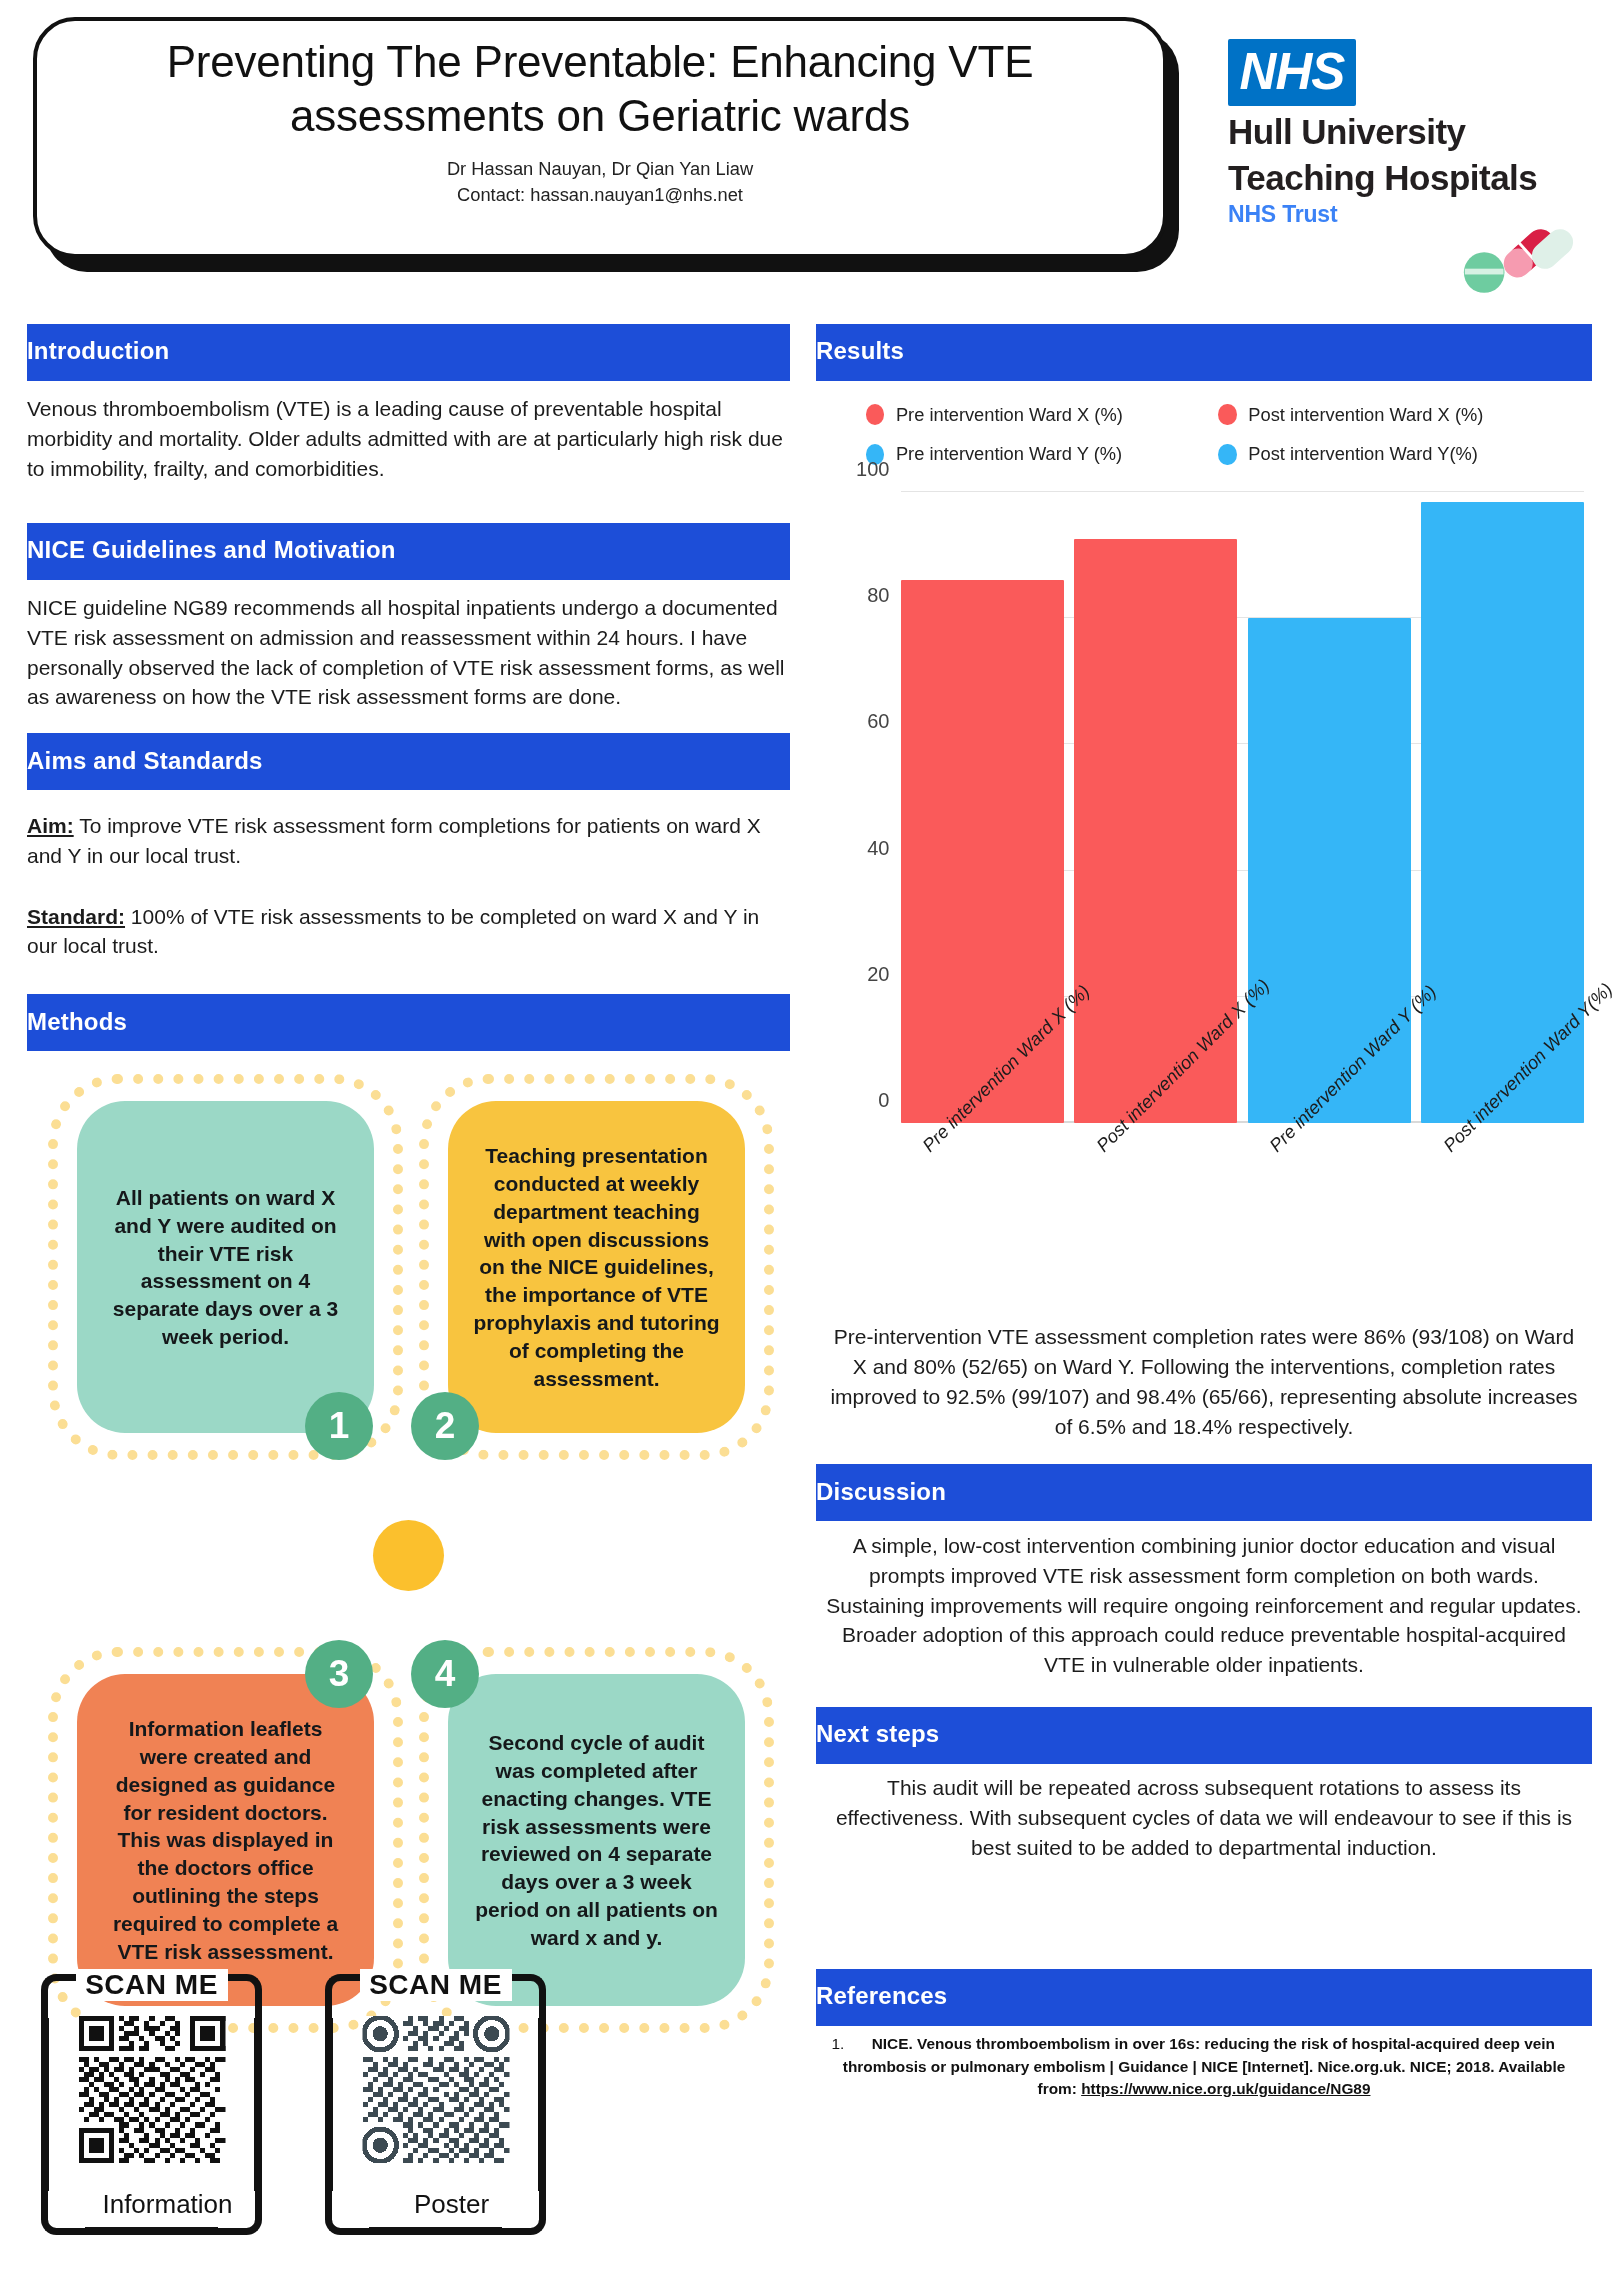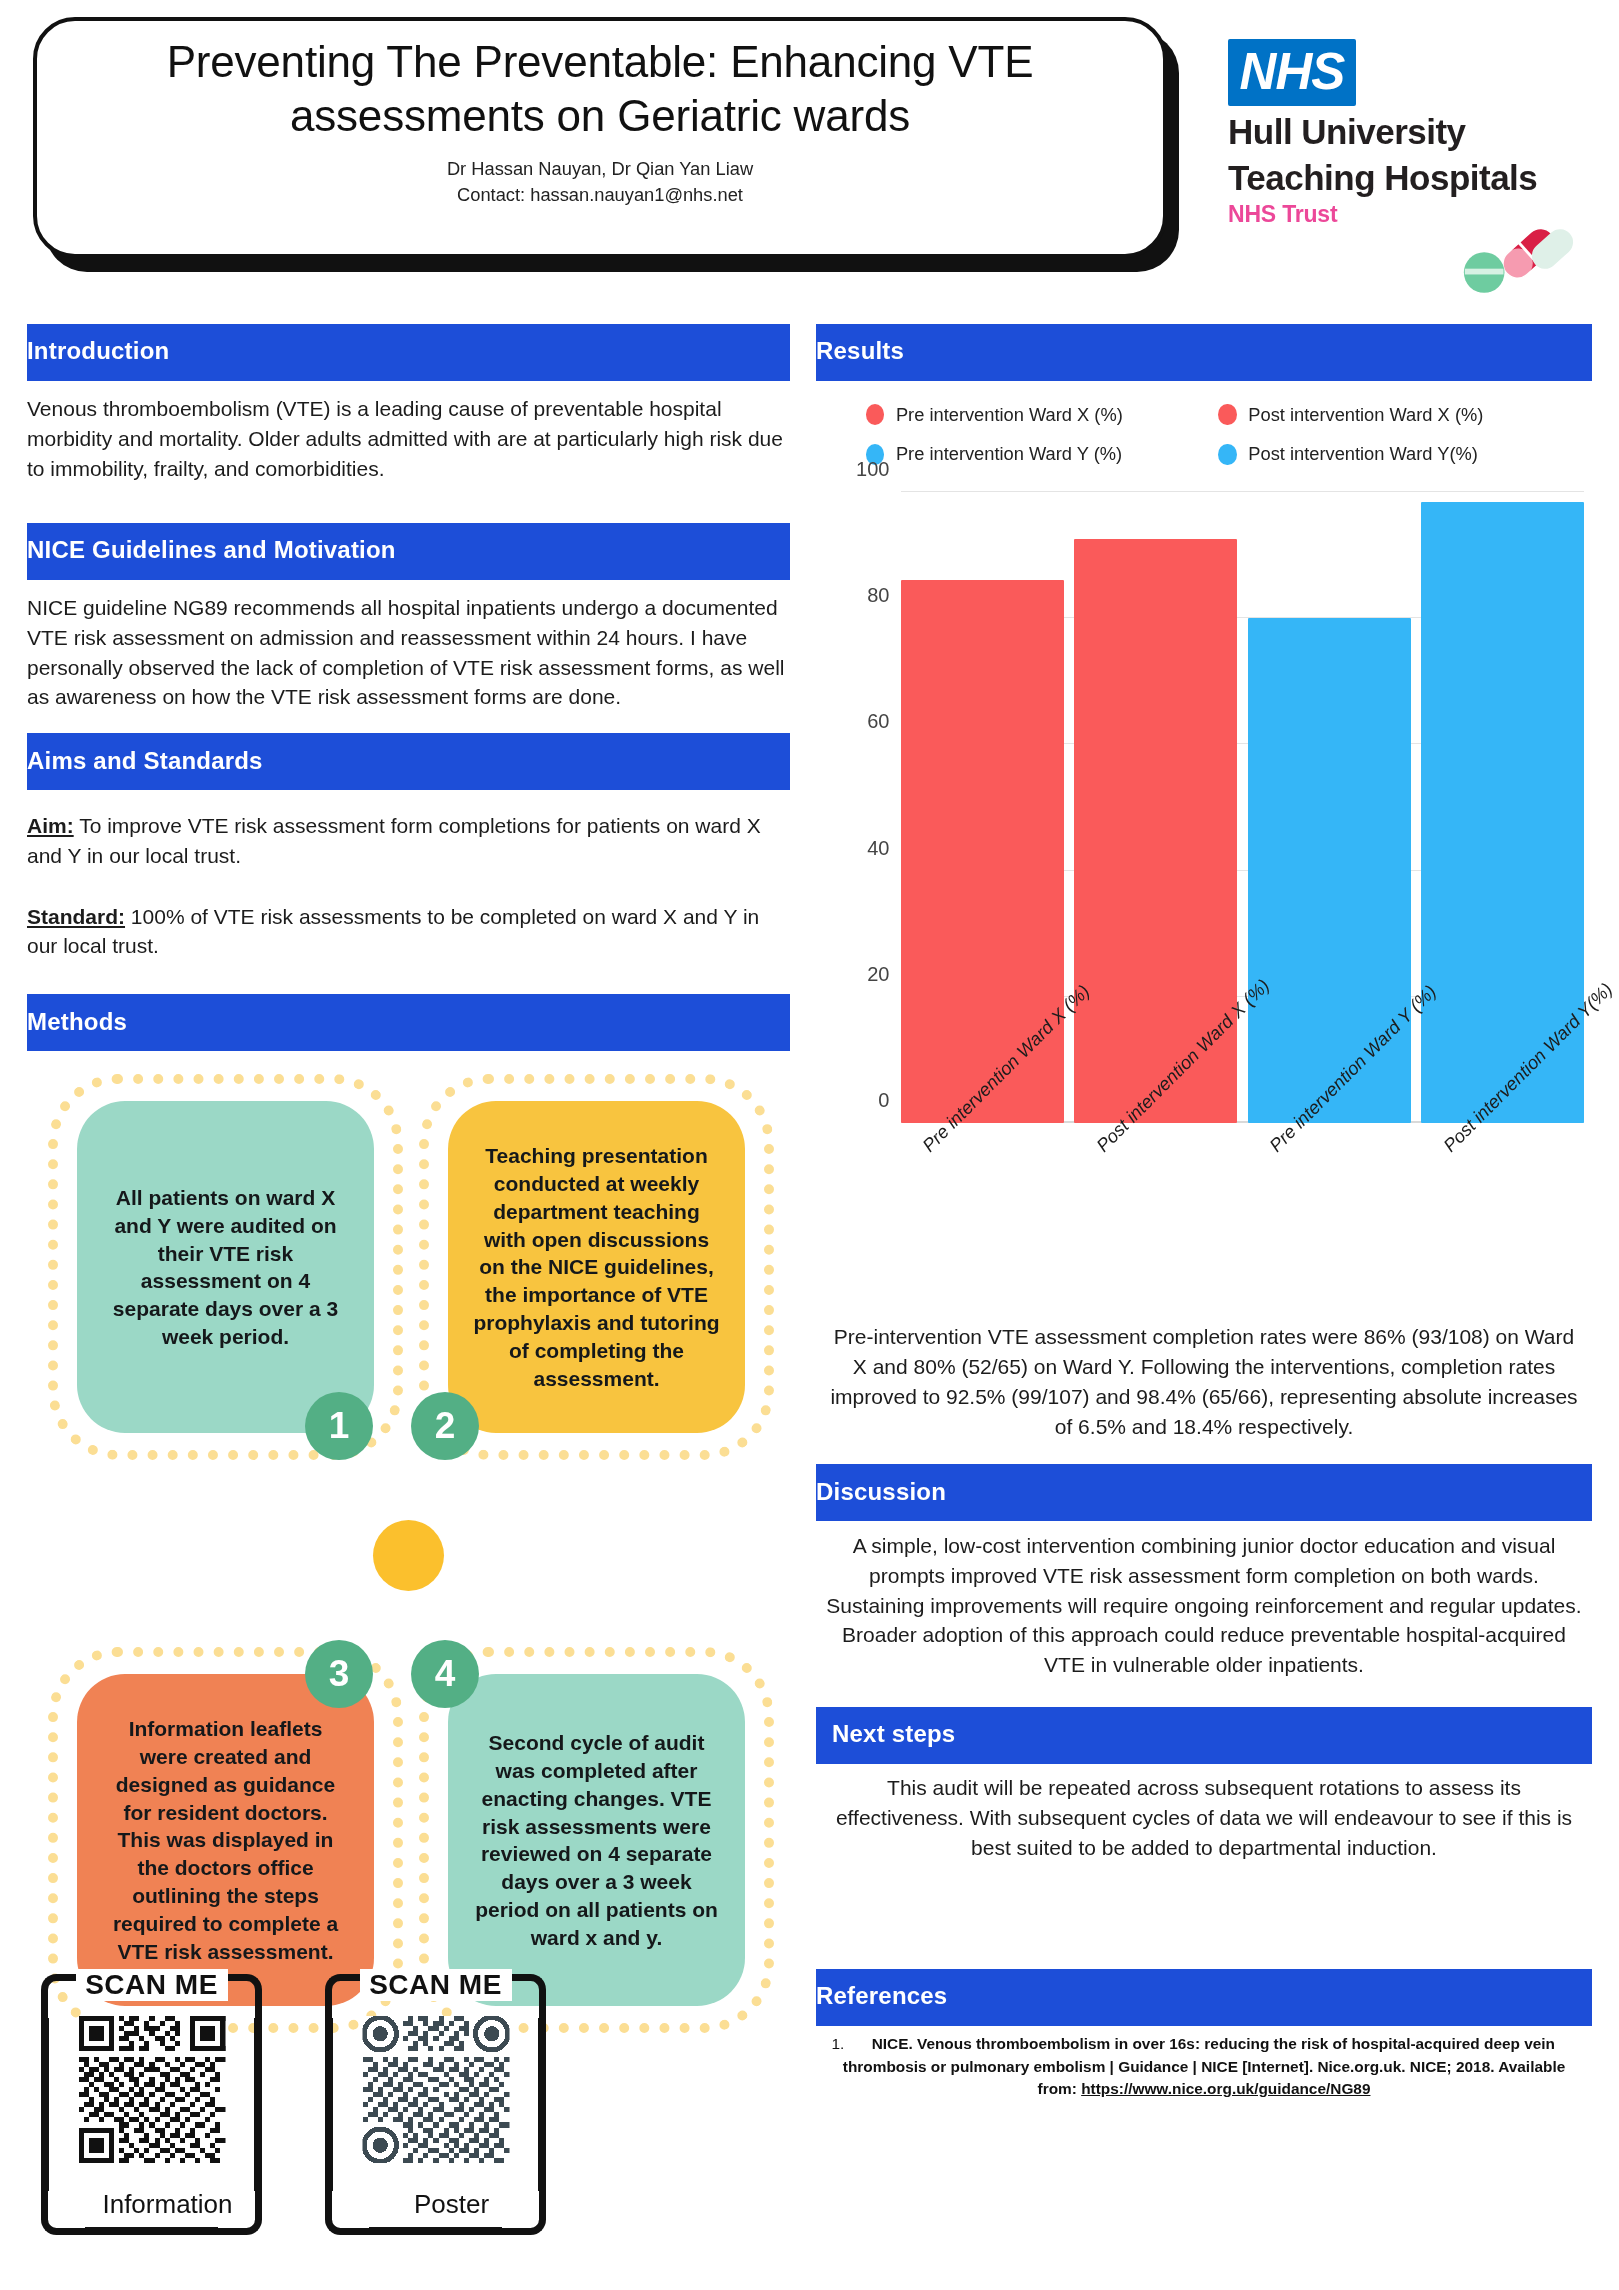--- a/index.html
+++ b/index.html
@@ -80,21 +80,21 @@
   }
   .nhs-trustname {
     color: #231f20;
     font-weight: 700;
     font-size: 35px;
     line-height: 1.1;
     margin-top: 6.8px;
     letter-spacing: -0.5px;
   }
   .nhs-trustsub {
-    color: #ec4899;
+    color: #3b82f6;
     font-weight: 700;
     font-size: 23px;
     margin-top: 3.9px;
     letter-spacing: -0.2px;
   }
   .pills {
     position: absolute;
     left: 1460px; top: 224px;
     width: 116px; height: 70px;
   }
@@ -970,21 +970,21 @@
           <span>Post intervention Ward Y(%)</span>
         </div>
     </div>
   </div>
 
   <div class="results-caption">Pre-intervention VTE assessment completion rates were 86% (93/108) on Ward X and 80% (52/65) on Ward Y. Following the interventions, completion rates improved to 92.5% (99/107) and 98.4% (65/66), representing absolute increases of 6.5% and 18.4% respectively.</div>
 
   <div class="banner" style="margin-top:23px;">Discussion</div>
   <div class="centered-body">A simple, low-cost intervention combining junior doctor education and visual prompts improved VTE risk assessment form completion on both wards. Sustaining improvements will require ongoing reinforcement and regular updates. Broader adoption of this approach could reduce preventable hospital-acquired VTE in vulnerable older inpatients.</div>
 
-  <div class="banner" style="margin-top:27px;padding-left:16px;">Next steps</div>
+  <div class="banner" style="margin-top:27px;">Next steps</div>
   <div class="centered-body">This audit will be repeated across subsequent rotations to assess its effectiveness. With subsequent cycles of data we will endeavour to see if this is best suited to be added to departmental induction.</div>
 
   <div class="banner" style="margin-top:106px;">References</div>
   <div class="refs">
     <span class="num">1.</span><span>NICE. Venous thromboembolism in over 16s: reducing the risk of hospital-acquired deep vein thrombosis or pulmonary embolism | Guidance | NICE [Internet]. Nice.org.uk. NICE; 2018. Available from: </span><span class="link">https://www.nice.org.uk/guidance/NG89</span>
   </div>
 </div>
 
 
 </body></html>

